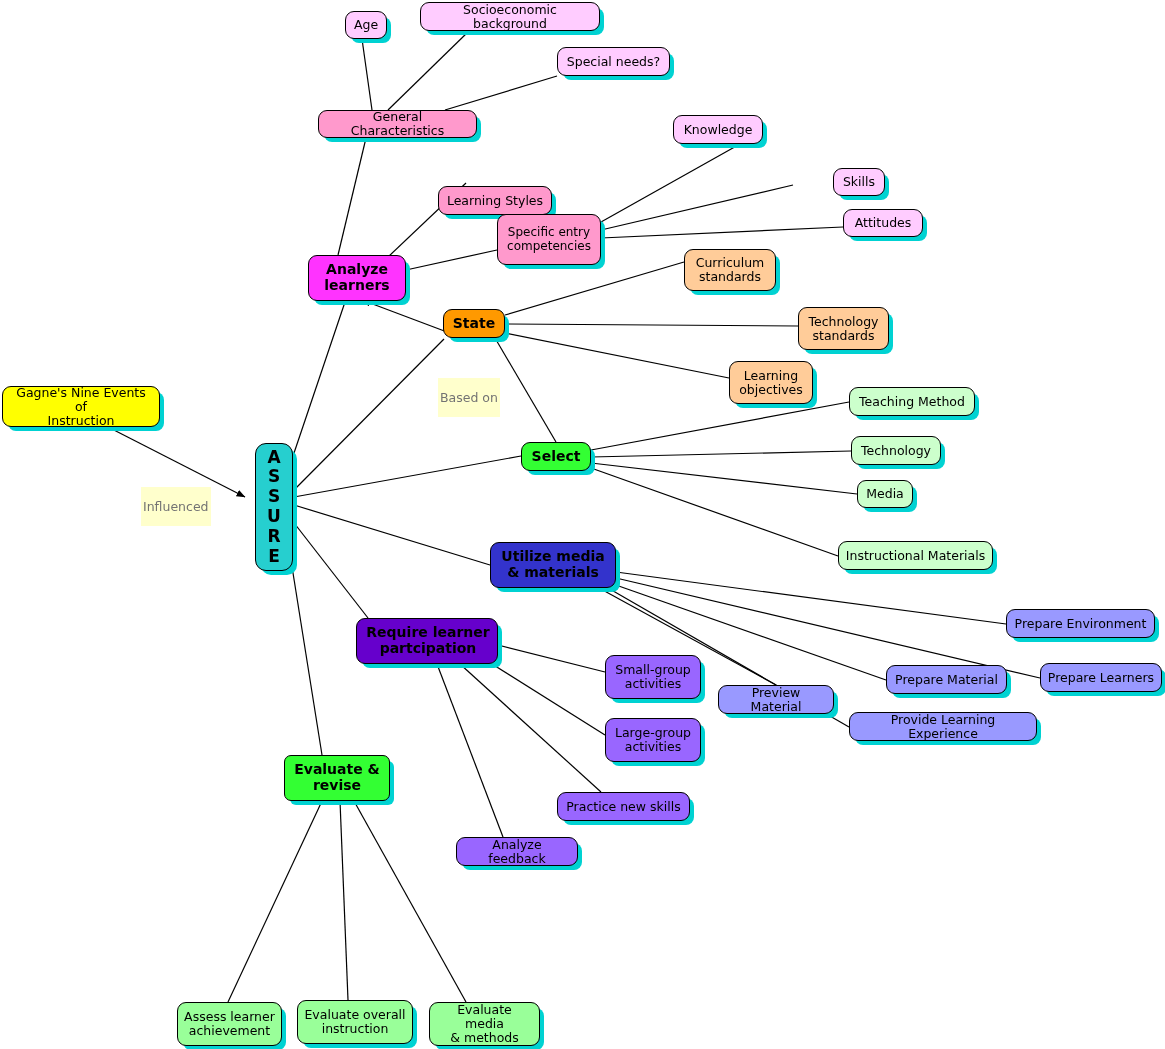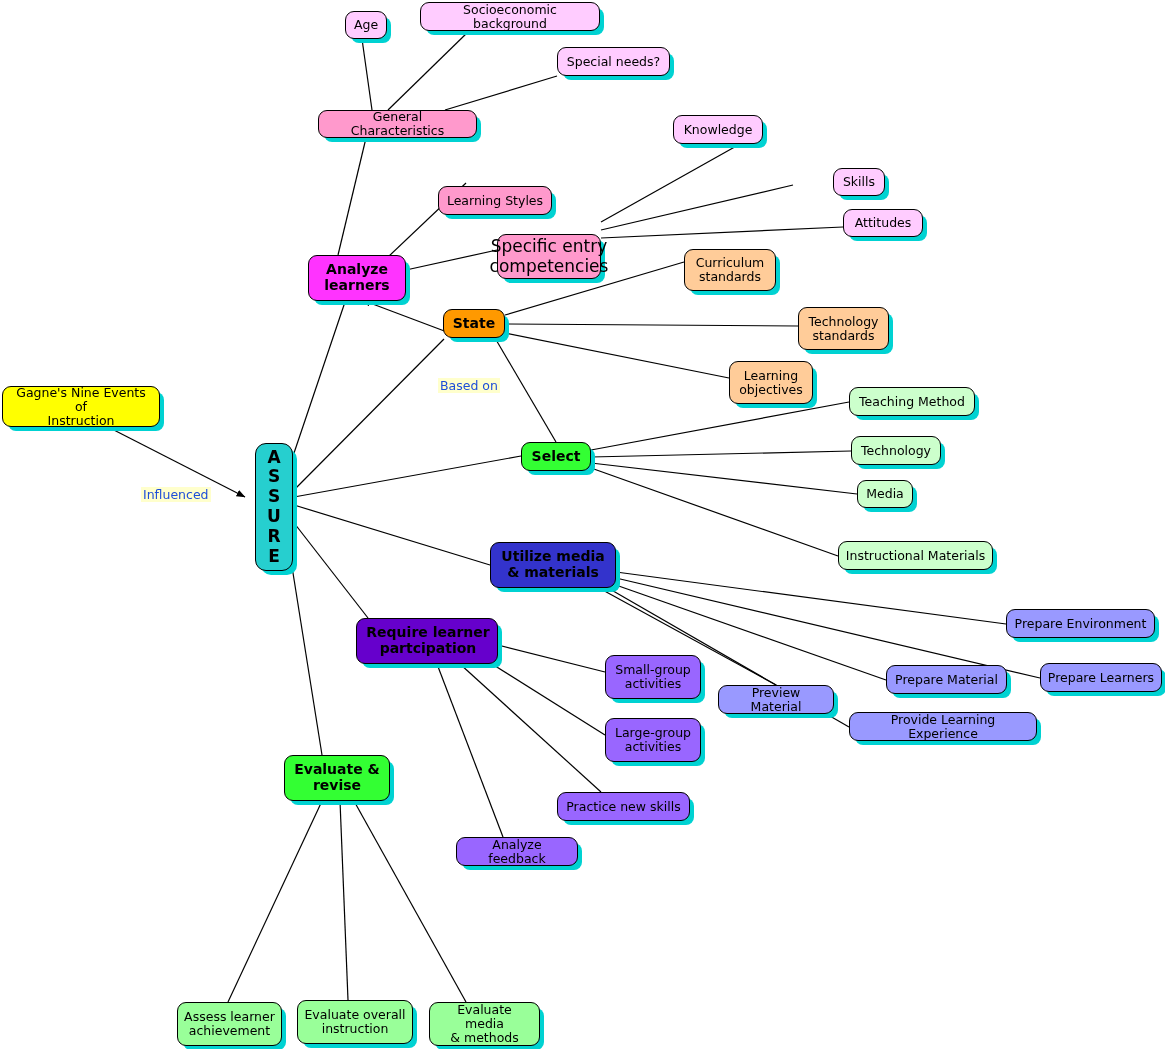--- a/index.html
+++ b/index.html
@@ -55,23 +55,23 @@
   #node-assure .ch {
     display: block;
     font-size: 17px;
     line-height: 1.02;
     font-weight: bold;
   }
 
   .edge-label {
     position: absolute;
     background: #ffffcc;
-    color: #1d4ed8;
+    color: #737373;
     font-size: 12.5px;
-    padding: 0 2px;
+    padding: 12px 2px;
     white-space: nowrap;
     z-index: 6;
   }
 </style>
 </head>
 <body>
 
 <div id="canvas">
   <svg id="edges" viewBox="0 0 1165 1049" xmlns="http://www.w3.org/2000/svg">
     <defs>
@@ -141,21 +141,21 @@
       </div>
       <div class="node" style="left: 673px; top: 115px; width: 90px; height: 29px; background: rgb(255, 204, 255); font-size: 12.5px;">
         <span class="txt">Knowledge</span>
       </div>
       <div class="node" style="left: 833px; top: 168px; width: 52px; height: 28px; background: rgb(255, 204, 255); font-size: 12.5px;">
         <span class="txt">Skills</span>
       </div>
       <div class="node" style="left: 843px; top: 209px; width: 80px; height: 28px; background: rgb(255, 204, 255); font-size: 12.5px;">
         <span class="txt">Attitudes</span>
       </div>
-      <div class="node" style="left: 497px; top: 214px; width: 104px; height: 45px; background: rgb(255, 153, 204); font-size: 17px; margin-top: 20px;">
+      <div class="node" style="left: 497px; top: 214px; width: 104px; height: 51px; background: rgb(255, 153, 204); font-size: 12px;">
         <span class="txt">Specific entry
 competencies</span>
       </div>
       <div class="node bold" style="left: 308px; top: 255px; width: 98px; height: 46px; background: rgb(255, 51, 255); font-size: 14px;">
         <span class="txt">Analyze
 learners</span>
       </div>
       <div class="node" style="left: 684px; top: 249px; width: 92px; height: 42px; background: rgb(255, 204, 153); font-size: 12.5px;">
         <span class="txt">Curriculum
 standards</span>
@@ -210,21 +210,21 @@
       <div class="node" style="left: 718px; top: 685px; width: 116px; height: 29px; background: rgb(153, 153, 255); font-size: 12.5px;">
         <span class="txt">Preview Material</span>
       </div>
       <div class="node" style="left: 849px; top: 712px; width: 188px; height: 29px; background: rgb(153, 153, 255); font-size: 12.5px;">
         <span class="txt">Provide Learning Experience</span>
       </div>
       <div class="node" style="left: 605px; top: 718px; width: 96px; height: 44px; background: rgb(153, 102, 255); font-size: 12.5px;">
         <span class="txt">Large-group
 activities</span>
       </div>
-      <div class="node bold" style="left: 284px; top: 755px; width: 106px; height: 46px; background: rgb(51, 255, 51); font-size: 14px;">
+      <div class="node bold" style="left: 284px; top: 755px; width: 106px; height: 46px; background: rgb(51, 255, 51); font-size: 14px; border-radius: 7px;">
         <span class="txt">Evaluate &amp;
 revise</span>
       </div>
       <div class="node" style="left: 557px; top: 792px; width: 133px; height: 29px; background: rgb(153, 102, 255); font-size: 12.5px;">
         <span class="txt">Practice new skills</span>
       </div>
       <div class="node" style="left: 456px; top: 837px; width: 122px; height: 29px; background: rgb(153, 102, 255); font-size: 12.5px;">
         <span class="txt">Analyze feedback</span>
       </div>
       <div class="node" style="left: 177px; top: 1002px; width: 105px; height: 44px; background: rgb(153, 255, 153); font-size: 12.5px;">

